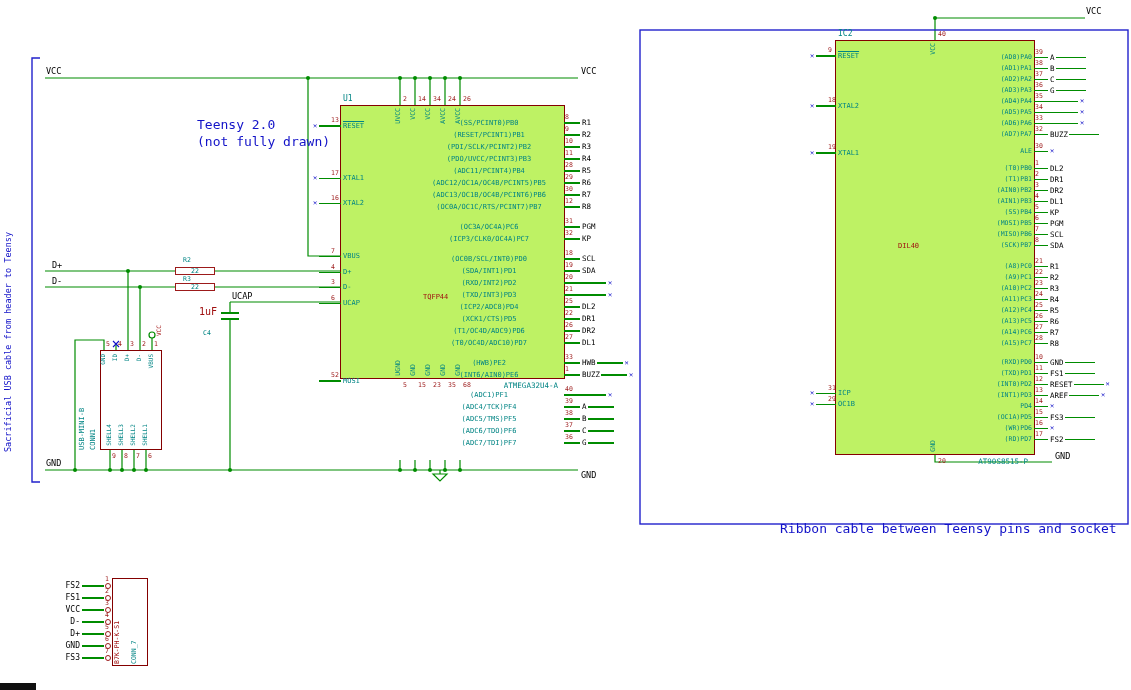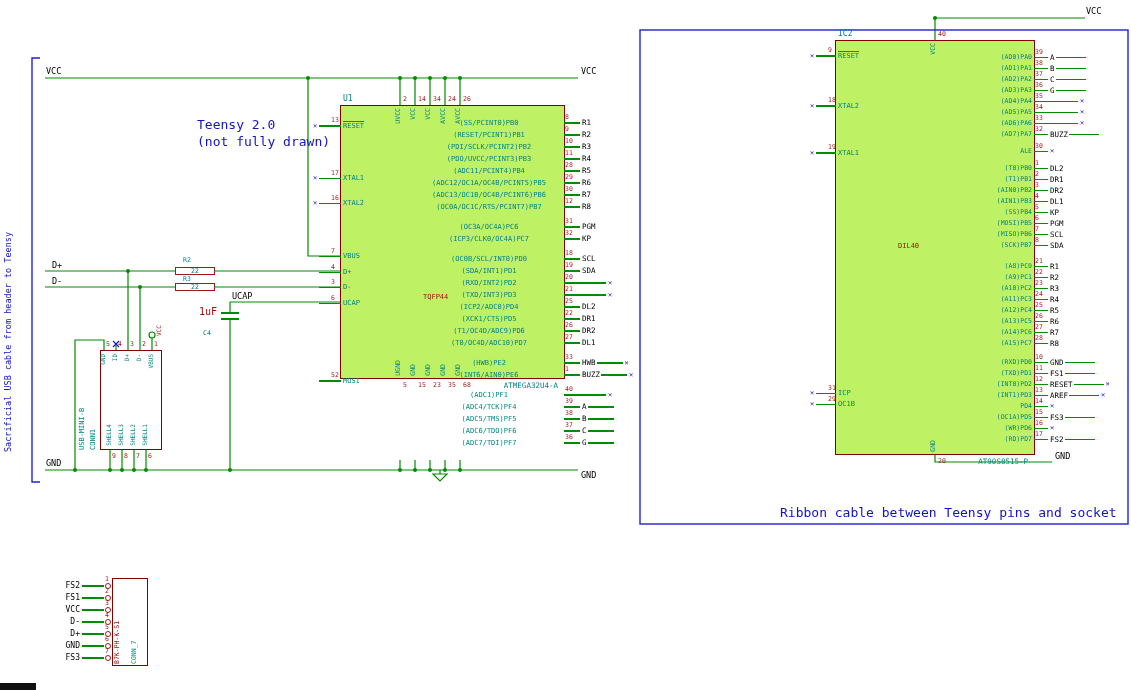--- a/index.html
+++ b/index.html
@@ -173,21 +173,21 @@
       <rect x="640" y="30" width="488" height="494"></rect>
       <path d="M40 58 H32 V482 H40"></path>
     </g>
   </svg>
 
   <div class="left-note">Sacrificial USB cable from header to Teensy</div>
   <div class="note" style="left:197px;top:117px">
     <div>Teensy 2.0</div>
     <div>(not fully drawn)</div>
   </div>
-  <div class="note" style="left:780px;top:505px">Ribbon cable between Teensy pins and socket</div>
+  <div class="note" style="left:780px;top:521px">Ribbon cable between Teensy pins and socket</div>
 
   <span class="netlabel" style="left:46px;top:67px">VCC</span>
   <span class="netlabel" style="left:581px;top:67px">VCC</span>
   <span class="netlabel" style="left:46px;top:459px">GND</span>
   <span class="netlabel" style="left:581px;top:471px">GND</span>
   <span class="netlabel" style="left:52px;top:261px">D+</span>
   <span class="netlabel" style="left:52px;top:277px">D-</span>
   <span class="netlabel" style="left:232px;top:292px">UCAP</span>
   <span class="netlabel" style="left:1086px;top:7px">VCC</span>
   <span class="netlabel" style="left:1055px;top:452px">GND</span>

